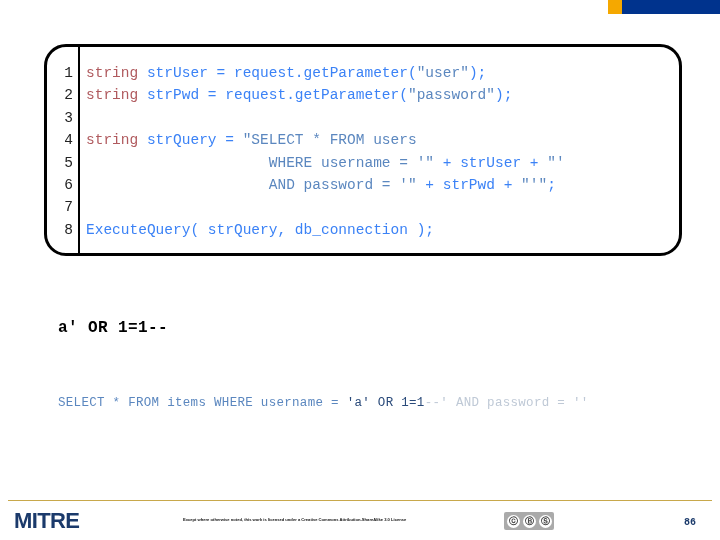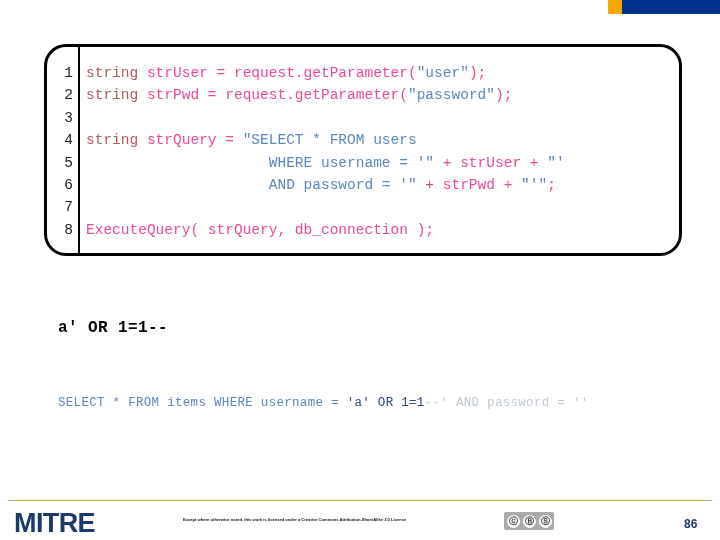--- a/index.html
+++ b/index.html
@@ -88,21 +88,21 @@
     font-family: "Liberation Mono", "DejaVu Sans Mono", monospace;
     font-size: 14.5px;
   }
   .codetext {
     display: inline-block;
     padding-left: 13px;
     color: #111111;
   }
   .kw    { color: #B05A5E; text-align: center; }
   .str   { color: #5B87BF; }
-  .plain { color: #ec4899; }
+  .plain { color: #3b82f6; }
 
   
   #payload-line {
     position: absolute;
     left: 58px;
     top: 319px;
     font-family: "Liberation Mono", "DejaVu Sans Mono", monospace;
     font-size: 16px;
     font-weight: bold;
     color: #000000;
@@ -132,21 +132,21 @@
     top: 500px;
     width: 704px;
     height: 1px;
     background: #C8A84B;
   }
   #mitre-logo {
     position: absolute;
     left: 14px;
     top: 508px;
     font-family: "Liberation Sans", sans-serif;
-    font-size: 27px;
+    font-size: 22px;
     font-weight: bold;
     color: #1B3A6B;
     letter-spacing: -0.6px;
   }
   #license-text {
     position: absolute;
     left: 183px;
     top: 517px;
     width: 310px;
     font-family: "Liberation Sans", sans-serif;
@@ -180,22 +180,22 @@
     font-weight: bold;
     display: flex;
     align-items: center;
     justify-content: center;
     line-height: 1;
   }
   #page-number {
     position: absolute;
     left: 684px;
     top: 517px;
-    font-family: Liberation Sans, sans-serif;
-    font-size: 12px;
+    font-family: Liberation Mono, monospace;
+    font-size: 10px;
     font-weight: bold;
     color: #1B3A6B;
   }
 </style>
 </head>
 <body>
 
 <div id="top-banner">
   <div id="banner-accent"></div>
   <div id="banner-bar"></div>

